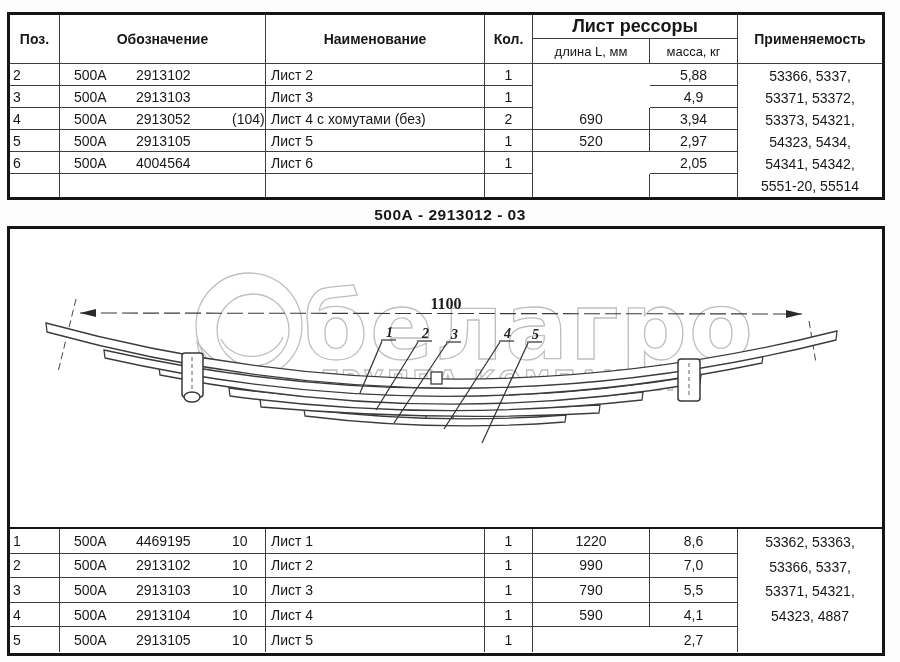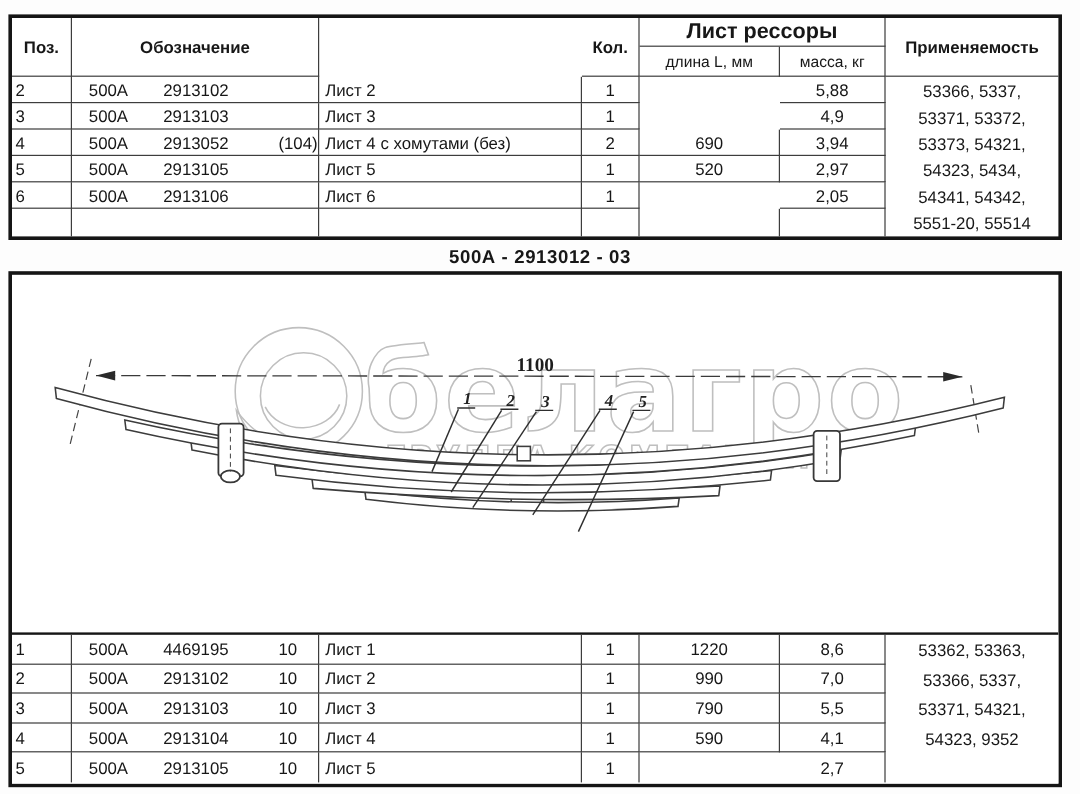--- a/index.html
+++ b/index.html
@@ -53,20 +53,21 @@
     grid-template-rows:repeat(5,24.6px);
   }
   .bot-app{justify-content:flex-start;line-height:24.6px;padding-top:1px;}
 </style>
 </head>
 <body>
 
 <div class="ptable top-grid">
   <div class="cell hd" style="grid-area:1/1/3/2">Поз.</div>
   <div class="cell hd" style="grid-area:1/2/3/3">Обозначение</div>
+  <div class="cell hd" style="grid-area:1/3/3/4">Наименование</div>
   <div class="cell hd" style="grid-area:1/4/3/5">Кол.</div>
   <div class="cell hd" style="grid-area:1/5/2/7;font-size:18px">Лист рессоры</div>
   <div class="cell sub" style="grid-area:2/5/3/6">длина L, мм</div>
   <div class="cell sub" style="grid-area:2/6/3/7">масса, кг</div>
   <div class="cell hd no-r" style="grid-area:1/7/3/8;border-bottom:1.4px solid #3d3d3d">Применяемость</div>
 
   <div class="cell c-pos" style="grid-area:3/1/4/2">2</div>
   <div class="cell des-cell" style="grid-area:3/2/4/3">
     <span class="des-prefix">500А</span>
     <span class="des-num">2913102</span>
@@ -104,21 +105,21 @@
     <span class="des-suffix"></span>
   </div>
   <div class="cell name-cell" style="grid-area:6/3/7/4">Лист 5</div>
   <div class="cell c-center" style="grid-area:6/4/7/5">1</div>
   <div class="cell c-center" style="grid-area:6/5/7/6">520</div>
   <div class="cell c-center" style="grid-area:6/6/7/7">2,97</div>
 
   <div class="cell c-pos" style="grid-area:7/1/8/2">6</div>
   <div class="cell des-cell" style="grid-area:7/2/8/3">
     <span class="des-prefix">500А</span>
-    <span class="des-num">2913106</span>
+    <span class="des-num">4004564</span>
     <span class="des-suffix"></span>
   </div>
   <div class="cell name-cell" style="grid-area:7/3/8/4">Лист 6</div>
   <div class="cell c-center" style="grid-area:7/4/8/5">1</div>
   <div class="cell c-center" style="grid-area:7/6/8/7">2,05</div>
 
   <div class="cell no-b" style="grid-area:8/1/9/2"></div>
   <div class="cell no-b" style="grid-area:8/2/9/3"></div>
   <div class="cell no-b" style="grid-area:8/3/9/4"></div>
   <div class="cell no-b" style="grid-area:8/4/9/5"></div>
@@ -255,16 +256,16 @@
       <span class="des-suffix">10</span>
     </div>
     <div class="cell name-cell no-b" style="grid-area:5/3/6/4">Лист 5</div>
     <div class="cell c-center no-b" style="grid-area:5/4/6/5">1</div>
     <div class="cell c-center no-b" style="grid-area:5/6/6/7">2,7</div>
 
     <div class="cell app-cell bot-app" style="grid-area:1/7/6/8">
       <div>53362, 53363,</div>
       <div>53366, 5337,</div>
       <div>53371, 54321,</div>
-      <div>54323, 9352</div>
+      <div>54323, 4887</div>
     </div>
   </div>
 </div>
 
 </body></html>

